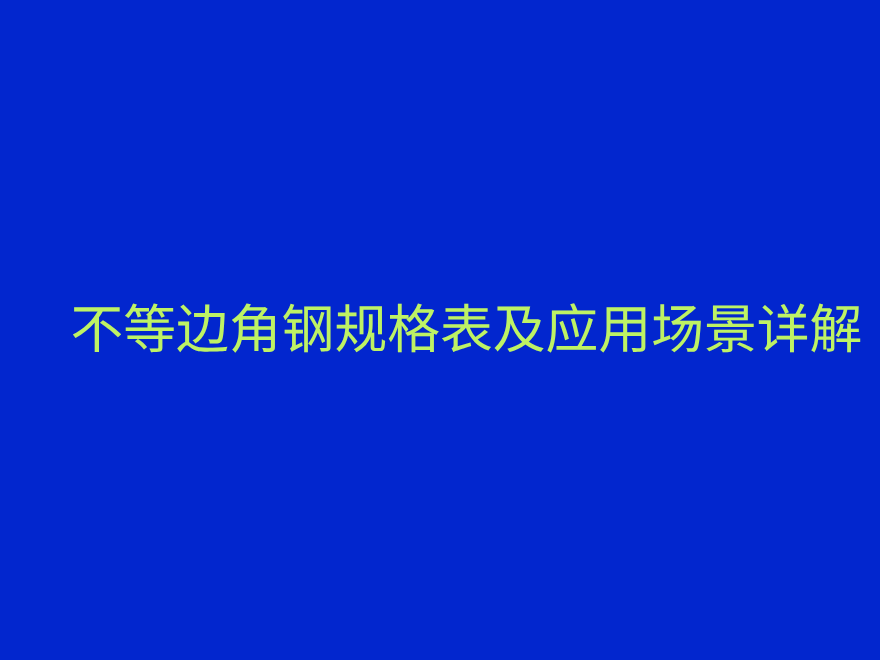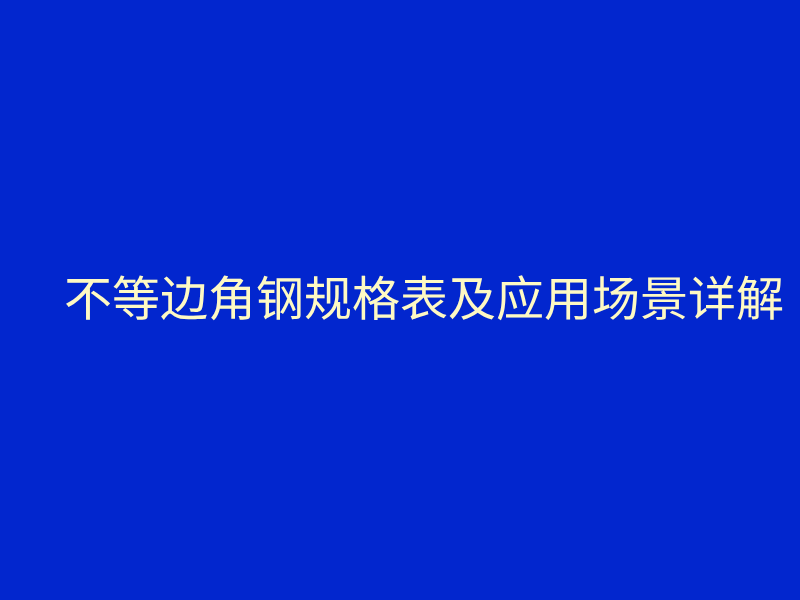--- a/index.html
+++ b/index.html
@@ -52,16 +52,16 @@
     text-rendering: geometricPrecision;
     -webkit-font-smoothing: antialiased;
   }
 </style>
 </head>
 <body>
 
 <div class="banner" style="background-color: rgb(2, 38, 206); width: 800px; height: 600px;">
 
   <div class="headline-wrap" style="left: 64px; height: 600px;">
-    <h1 class="headline" style="color: #fef9c3; font-size: 48px; font-weight: 400;">不等边角钢规格表及应用场景详解</h1>
+    <h1 class="headline" style="color: #bef264; font-size: 48px; font-weight: 400;">不等边角钢规格表及应用场景详解</h1>
   </div>
 
 </div>
 
 </body></html>

